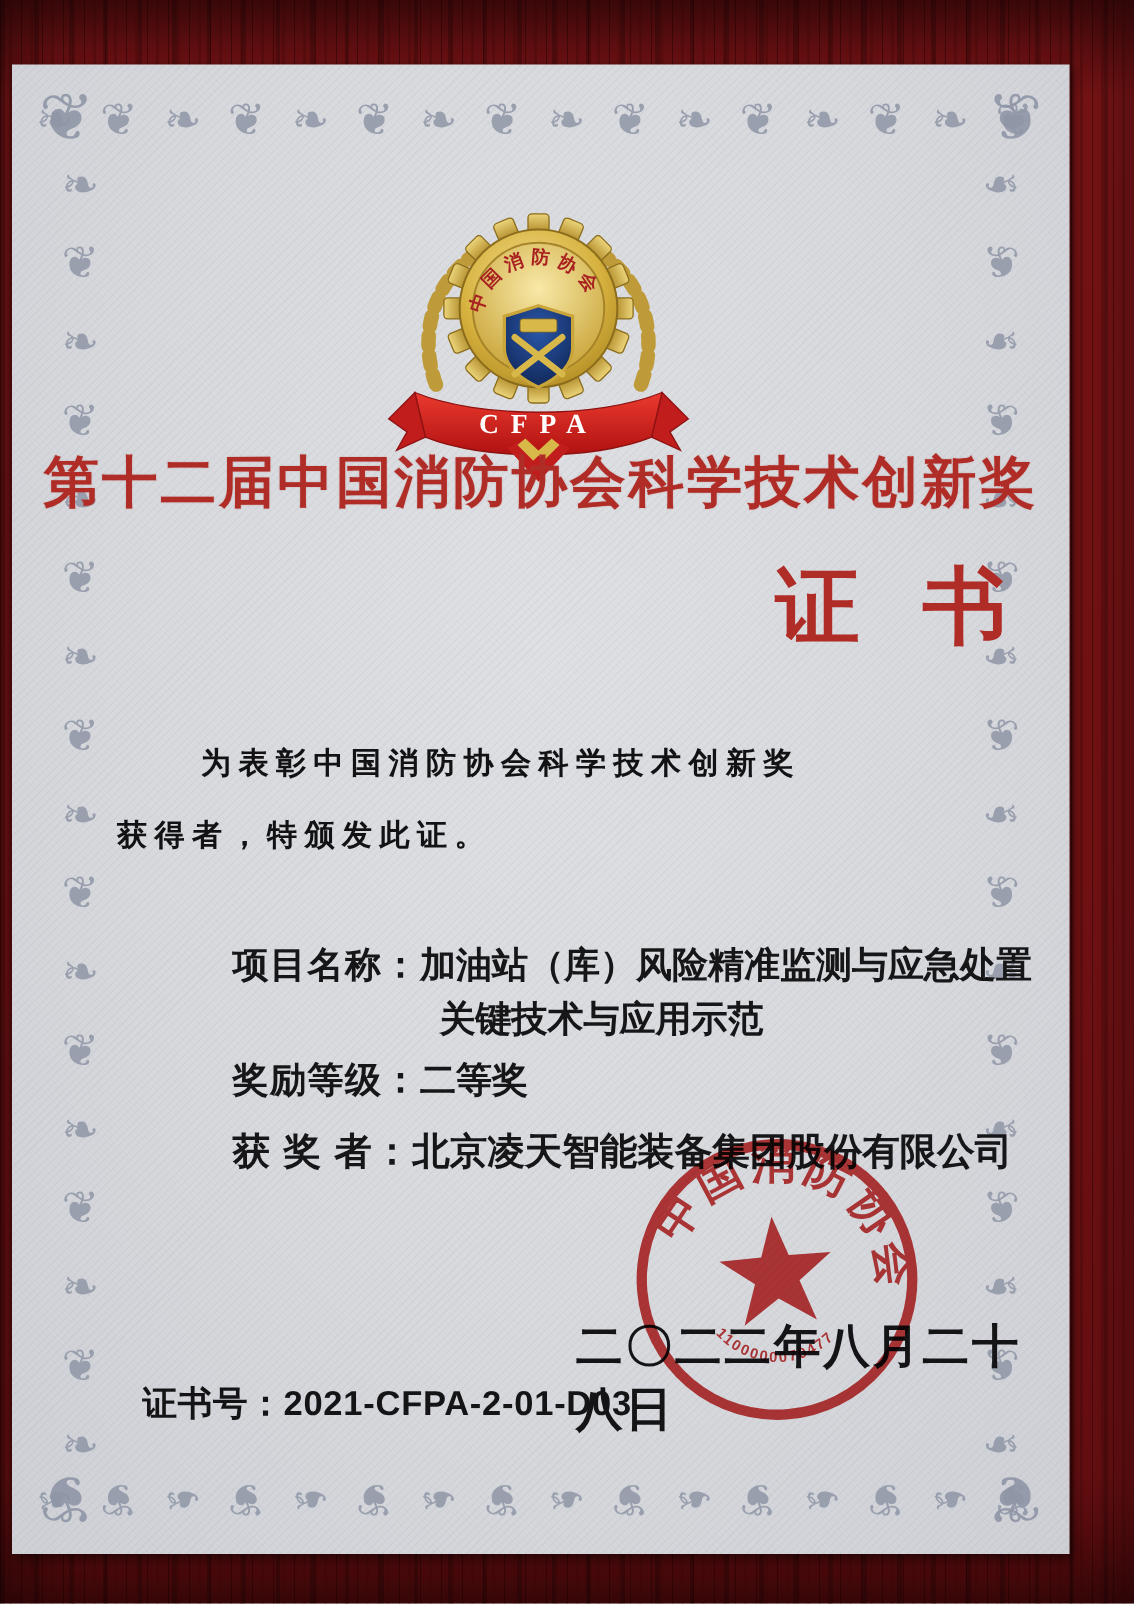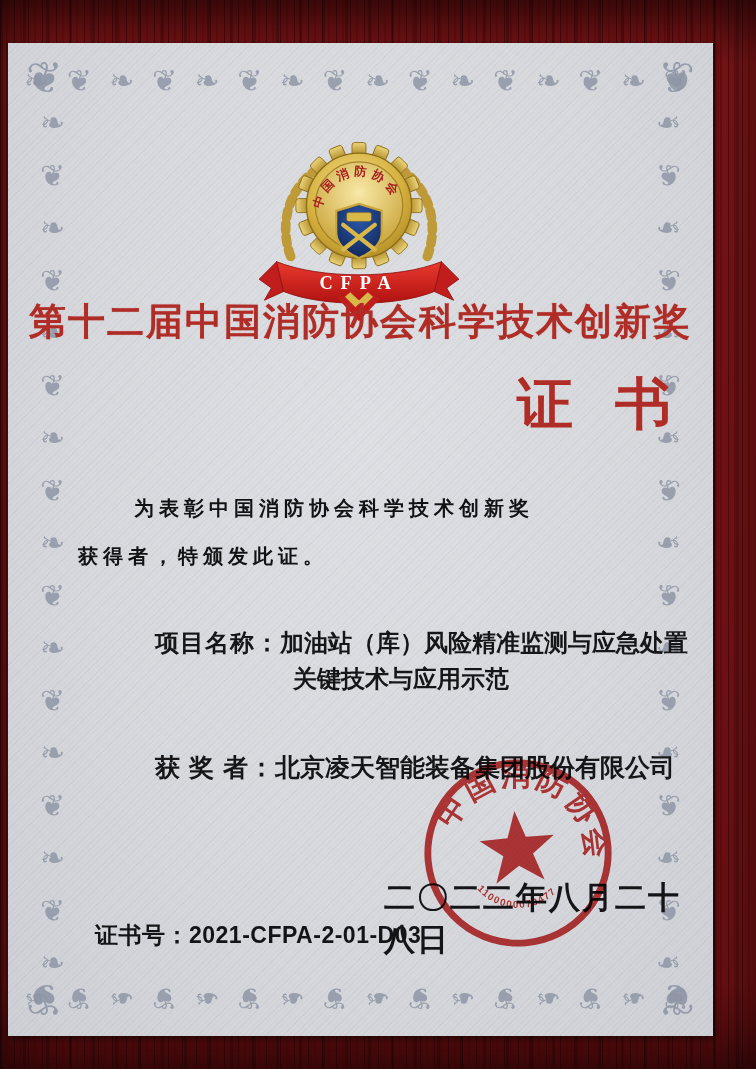--- a/index.html
+++ b/index.html
@@ -156,20 +156,23 @@
   <div class="cert-title">第十二届中国消防协会科学技术创新奖</div>
   <div class="cert-heading">证书</div>
 
   <div class="body-line body-line1">为表彰中国消防协会科学技术创新奖</div>
   <div class="body-line body-line2">获得者，特颁发此证。</div>
 
   <div class="field f-project">
     <span class="lbl">项目名称：</span><span>加油站（库）风险精准监测与应急处置</span>
   </div>
   <div class="field f-project2">关键技术与应用示范</div>
+  <div class="field f-grade">
+    <span class="lbl">奖励等级：</span><span>二等奖</span>
+  </div>
   <div class="field f-winner">
     <span class="lbl">获 奖 者：</span><span>北京凌天智能装备集团股份有限公司</span>
   </div>
 
   <div class="date-line">二〇二二年八月二十八日</div>
 
   <svg class="seal" viewBox="0 0 200 200" xmlns="http://www.w3.org/2000/svg">
     <circle cx="100" cy="100" r="92" fill="none" stroke="#c52727" stroke-width="7"></circle>
     <polygon fill="#c52727" points="100,57 109.4,84.1 138,84.6 115.2,101.9 124.7,129.4 100,113 75.3,129.4 84.8,101.9 62,84.6 90.6,84.1"></polygon>
     <path id="sealArc" d="M 42,140 A 70,70 0 1 1 158,140" fill="none"></path>

